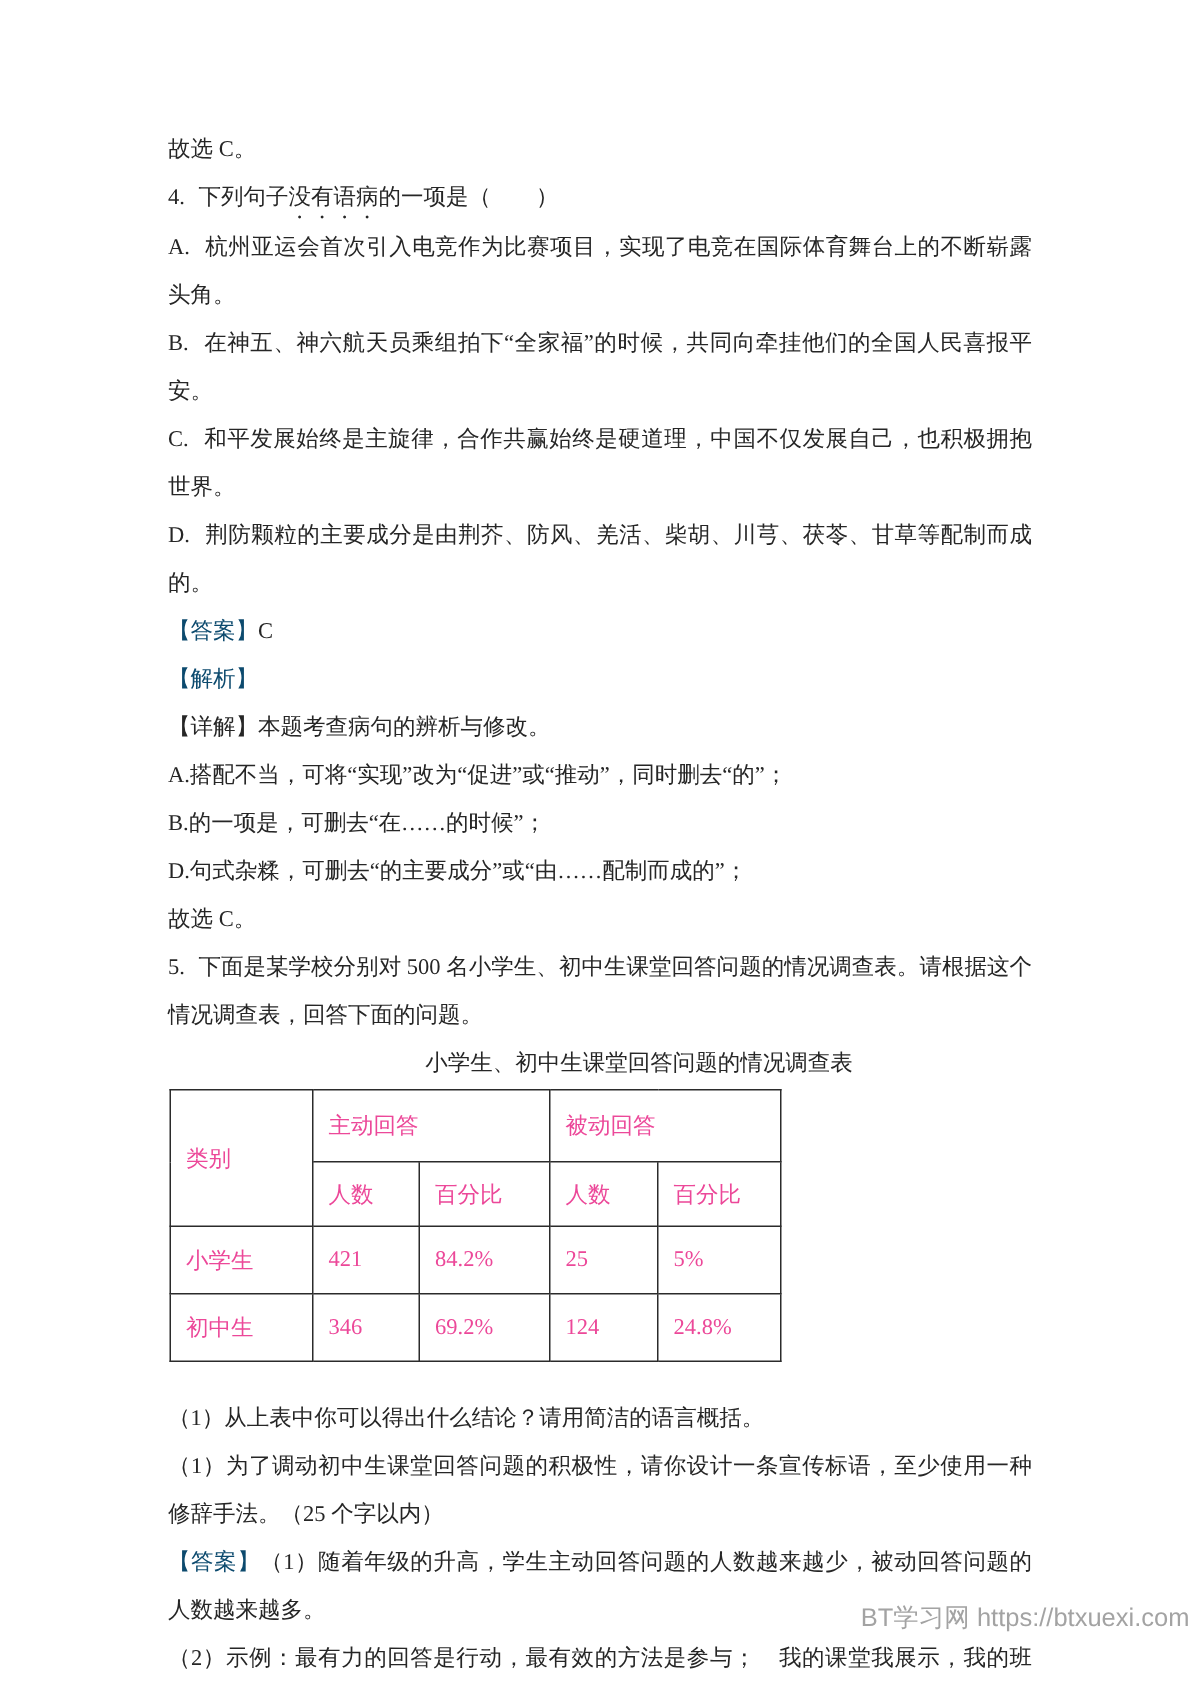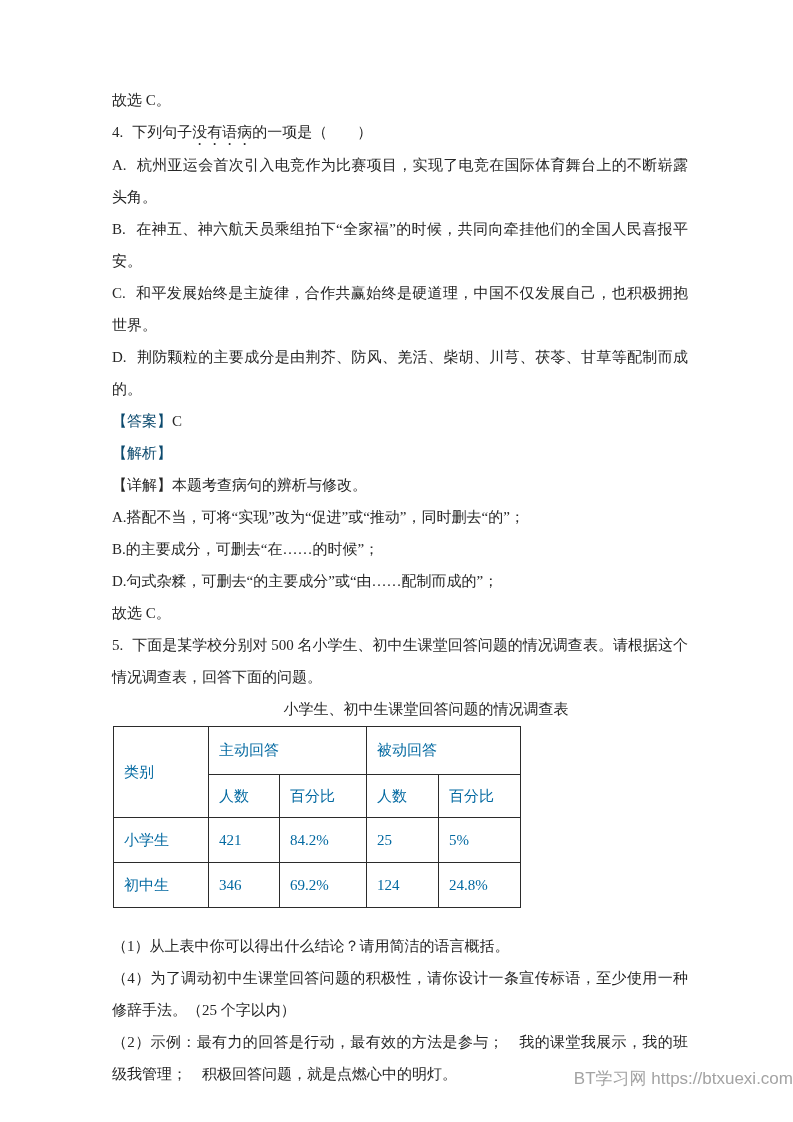--- a/index.html
+++ b/index.html
@@ -37,21 +37,21 @@
   .table-title { padding-left: 52px; text-align: center; }
   table.survey {
     border-collapse: collapse;
     margin: 1px 0 22px 1px;
     table-layout: fixed;
   }
   table.survey td {
     border: 1px solid #2b2b2b;
     padding: 0 4px 0 10px;
     font-size: 15px;
-    color: #0369a1;
+    color: #ec4899;
     vertical-align: middle;
     text-align: left;
     overflow: hidden;
   }
   tr.hdr1 td { height: 47px; }
   tr.hdr2 td { height: 42px; }
   tr.data td { height: 44px; }
   .footer {
     position: absolute;
     left: 0;
@@ -78,21 +78,21 @@
     <p class="para"><span class="opt-label">C.</span><span>和平发展始终是主旋律，合作共赢始终是硬道理，中国不仅发展自己，也积极拥抱世界。</span></p>
     <p class="para"><span class="opt-label">D.</span><span>荆防颗粒的主要成分是由荆芥、防风、羌活、柴胡、川芎、茯苓、甘草等配制而成的。</span></p>
 
     <p class="para"><span class="blue">【答案】</span><span>C</span></p>
 
     <p class="para"><span class="blue">【解析】</span></p>
 
     <p class="para"><span>【详解】</span><span>本题考查病句的辨析与修改。</span></p>
 
     <p class="para">A.搭配不当，可将“实现”改为“促进”或“推动”，同时删去“的”；</p>
-    <p class="para">B.的主要成分，可删去“在……的时候”；</p>
+    <p class="para">B.的一项是，可删去“在……的时候”；</p>
     <p class="para">D.句式杂糅，可删去“的主要成分”或“由……配制而成的”；</p>
 
     <p class="para">故选 C。</p>
 
     <p class="para"><span class="qnum">5.</span><span>下面是某学校分别对 500 名小学生、初中生课堂回答问题的情况调查表。请根据这个情况调查表，回答下面的问题。</span></p>
 
     <p class="para table-title">小学生、初中生课堂回答问题的情况调查表</p>
 
     <table class="survey">
       <colgroup>
@@ -125,22 +125,23 @@
           <td>初中生</td>
           <td>346</td>
           <td>69.2%</td>
           <td>124</td>
           <td>24.8%</td>
         </tr>
       </tbody>
     </table>
 
     <p class="para">（1）从上表中你可以得出什么结论？请用简洁的语言概括。</p>
-    <p class="para">（4）为了调动初中生课堂回答问题的积极性，请你设计一条宣传标语，至少使用一种修辞手法。（25 个字以内）</p>
+    <p class="para">（1）为了调动初中生课堂回答问题的积极性，请你设计一条宣传标语，至少使用一种修辞手法。（25 个字以内）</p>
 
+    <p class="para"><span class="blue">【答案】</span><span>（1）随着年级的升高，学生主动回答问题的人数越来越少，被动回答问题的人数越来越多。</span></p>
 
     <p class="para">（2）示例：最有力的回答是行动，最有效的方法是参与；　我的课堂我展示，我的班级我管理；　积极回答问题，就是点燃心中的明灯。</p>
 
   </div>
 
   <div class="footer">
     <span>BT学习网 https://btxuexi.com</span>
   </div>
 </div>
 

